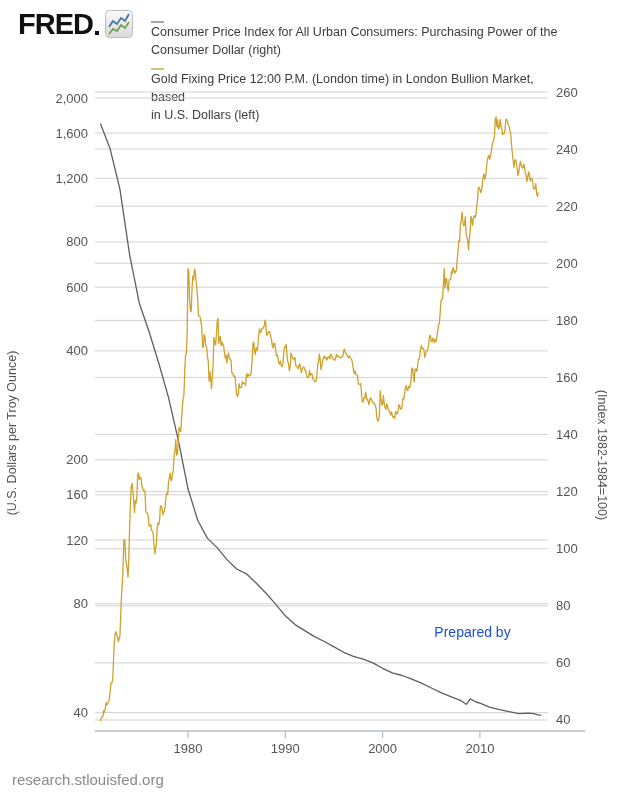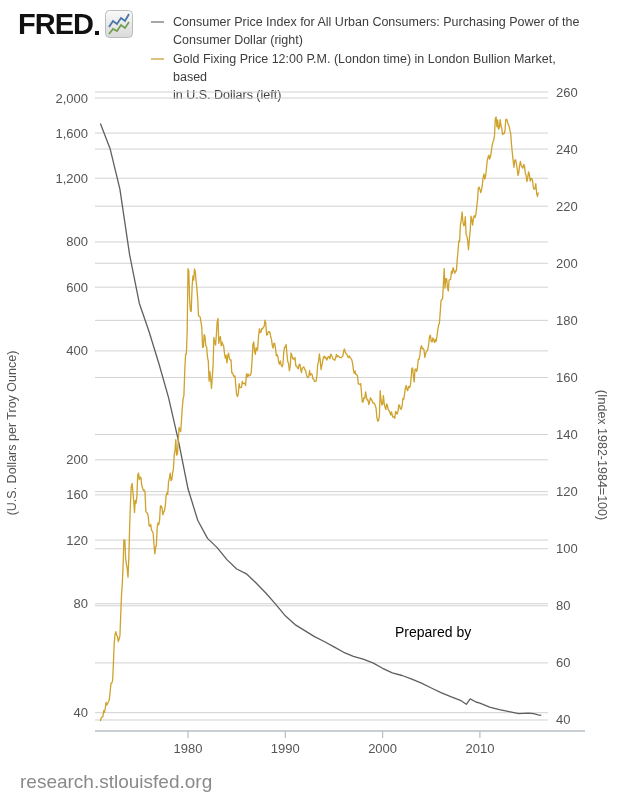--- a/index.html
+++ b/index.html
@@ -3,32 +3,32 @@
 <meta charset="utf-8">
 <style>
   html,body{margin:0;padding:0;background:#fff;}
   #page{position:relative;width:640px;height:800px;background:#ffffff;overflow:hidden;
         font-family:"Liberation Sans",sans-serif;}
   #logo{position:absolute;left:18px;top:10px;display:flex;align-items:flex-start;}
   #logo .fred-text{font-size:29px;font-weight:900;letter-spacing:-1px;color:#111;line-height:28px;}
   #logo .reg-dot{width:4px;height:4px;background:#111;margin:21px 4px 0 2px;}
   #logo .icon-box{width:28px;height:28px;margin-left:2px;}
   #legend{position:absolute;left:151px;top:13px;width:430px;}
-  .legend-item{display:flex;align-items:flex-start;margin-bottom:1px;}
+  .legend-item{display:flex;align-items:flex-start;margin-bottom:1px;flex-direction:column;}
   .legend-swatch{width:13px;height:2px;margin:8px 9px 0 0;flex:none;}
   .legend-label{font-size:12.5px;line-height:18px;color:#3d3d3d;white-space:pre-line;width:408px;}
   #chart-svg{position:absolute;left:0;top:0;}
   .axis-title{position:absolute;font-size:12.5px;color:#555;}
   #left-axis-title{left:-108px;top:426px;width:240px;text-align:center;
      transform:rotate(-90deg);transform-origin:center;}
   #right-axis-title{left:482px;top:448px;width:240px;text-align:center;
      transform:rotate(90deg);transform-origin:center;}
-  #watermark{position:absolute;left:395px;top:623px;width:155px;
-     color:#000000;font-size:14px;line-height:18px;}
-  #footer{position:absolute;left:20px;top:771px;font-size:19px;color:#8a8a8a;}
+  #watermark{position:absolute;left:395px;top:623px;width:155px;text-align:center;
+     color:#1d4ed8;font-size:14px;line-height:18px;}
+  #footer{position:absolute;left:12px;top:771px;font-size:15px;color:#8a8a8a;}
 </style>
 </head>
 <body>
 
 <div id="page">
 
   <div id="logo">
     <span class="fred-text">FRED</span>
     <span class="reg-dot"></span>
     <span class="icon-box">

